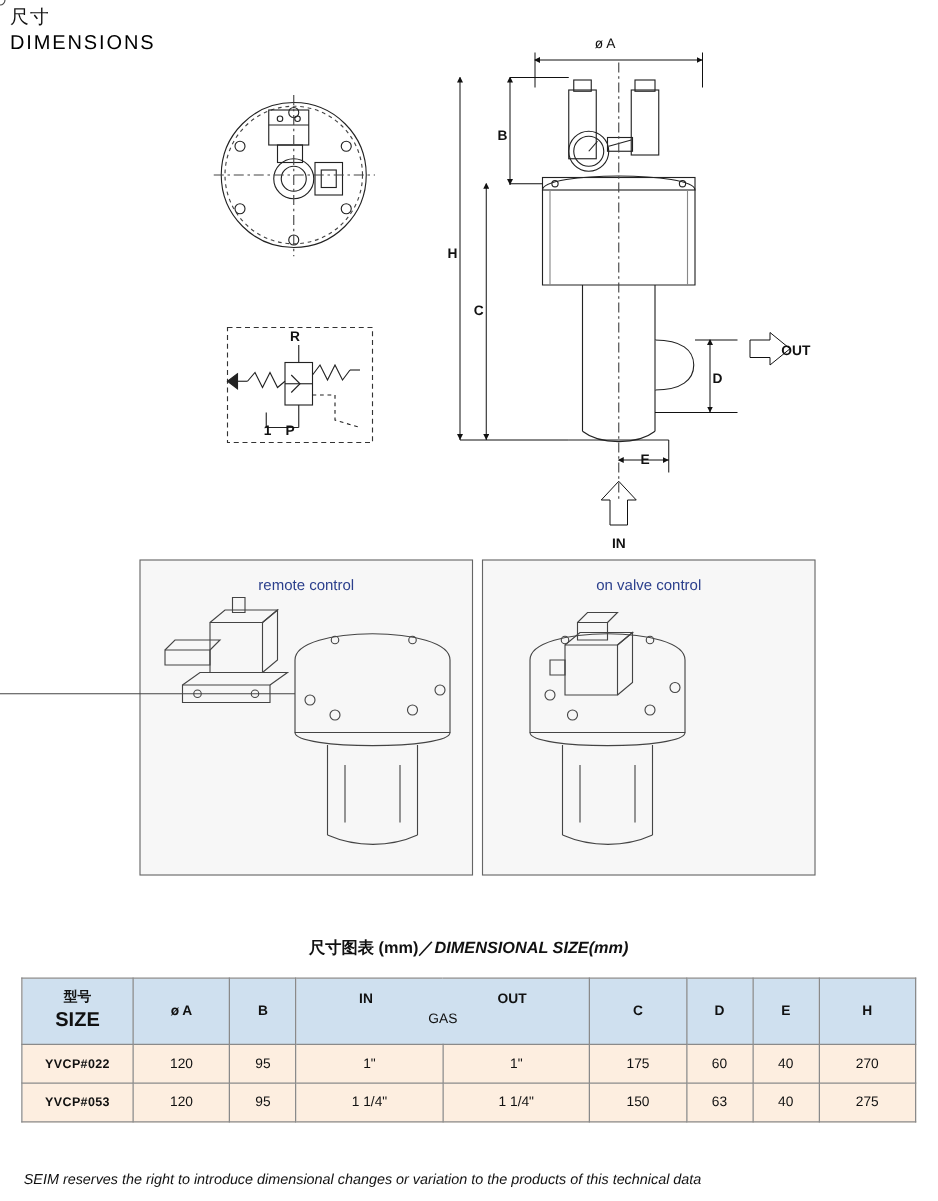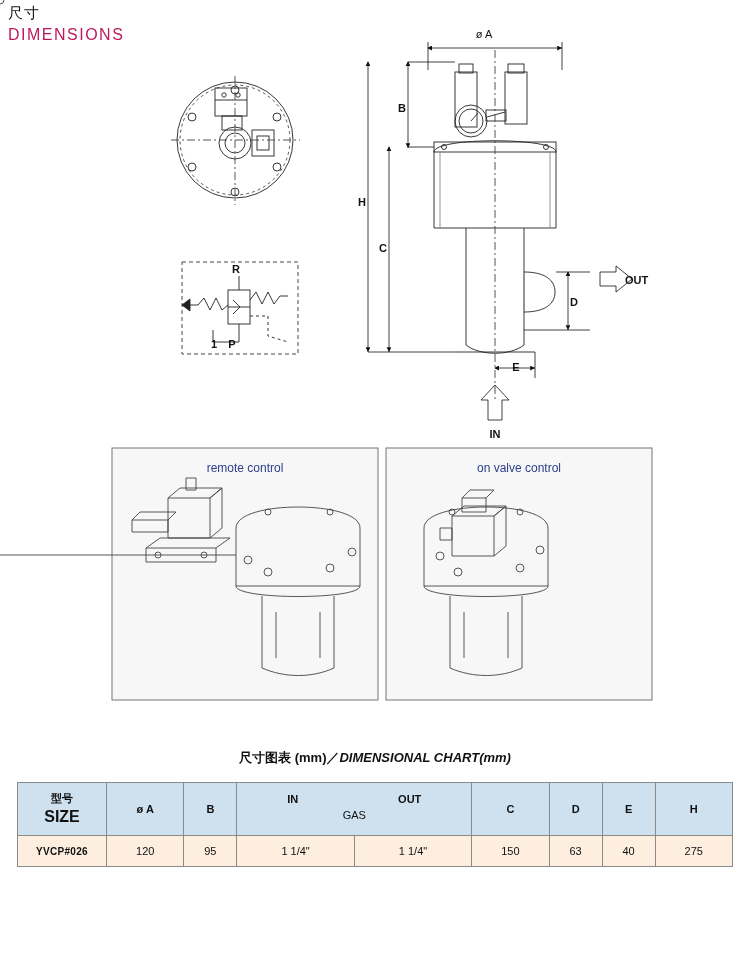--- a/index.html
+++ b/index.html
@@ -28,21 +28,21 @@
     font-size: 15px;
     letter-spacing: 1px;
     color: #111;
   }
   .title-en {
     position: absolute;
     left: 8px;
     top: 26px;
     font-size: 16px;
     letter-spacing: 1.5px;
-    color: #be185d;
+    color: #000000;
   }
   
   .drawing {
     position: absolute;
     left: 0;
     top: 0;
     width: 750px;
     height: 730px;
   }
   svg.dwg { display: block; }
@@ -348,21 +348,21 @@
           <path d="M440,528 L452,528 L452,540 L440,540 z"></path>
         </g>
       </g>
 
       <text class="cap-blue" x="245" y="472" text-anchor="middle">remote control</text>
       <text class="cap-blue" x="519" y="472" text-anchor="middle">on valve control</text>
     </svg>
   </div>
 
   <div class="tbl-title">
-    <span>尺寸图表 (mm)</span><span>／</span><i>DIMENSIONAL CHART</i><i>(mm)</i>
+    <span>尺寸图表 (mm)</span><span>／</span><i>DIMENSIONAL SIZE</i><i>(mm)</i>
   </div>
 
   <table class="dim">
     <thead>
       <tr>
         <th class="size-col">
           <span>型号</span>
           <span class="sub">SIZE</span>
         </th>
         <th>ø A</th>
@@ -377,27 +377,39 @@
           </div>
         </th>
         <th>C</th>
         <th>D</th>
         <th>E</th>
         <th>H</th>
       </tr>
     </thead>
     <tbody>
       <tr>
-        <td class="size-cell">YVCP#026</td>
+        <td class="size-cell">YVCP#022</td>
+        <td>120</td>
+        <td>95</td>
+        <td>1"</td>
+        <td>1"</td>
+        <td>175</td>
+        <td>60</td>
+        <td>40</td>
+        <td>270</td>
+      </tr>
+      <tr>
+        <td class="size-cell">YVCP#053</td>
         <td>120</td>
         <td>95</td>
         <td>1 1/4"</td>
         <td>1 1/4"</td>
         <td>150</td>
         <td>63</td>
         <td>40</td>
         <td>275</td>
       </tr>
     </tbody>
   </table>
 
+  <div class="note2">SEIM reserves the right to introduce dimensional changes or variation to the products of this technical data</div>
 
 </div>
 
 </body></html>

